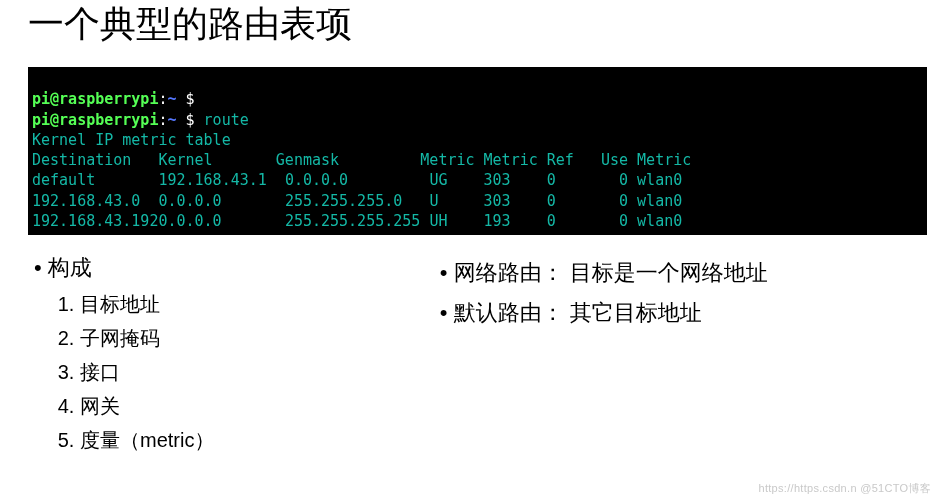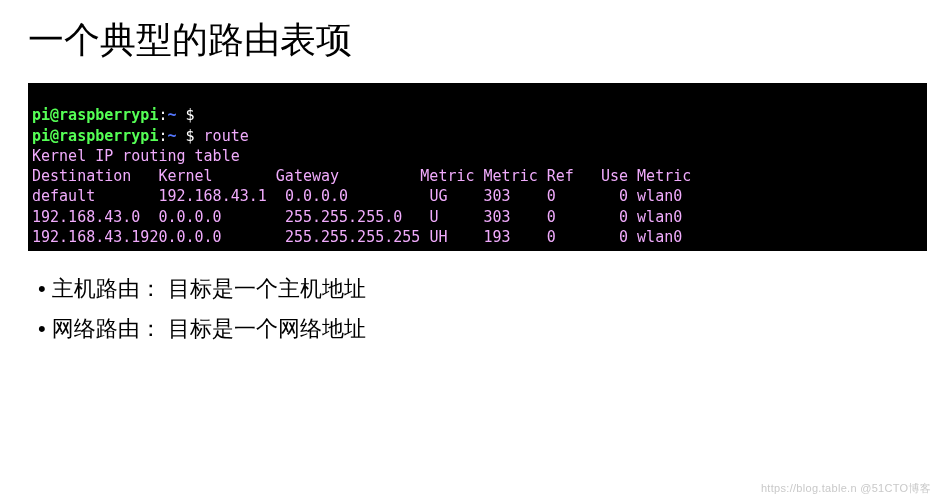--- a/index.html
+++ b/index.html
@@ -8,36 +8,36 @@
     height: 500px;
     background: #ffffff;
     font-family: "Microsoft YaHei", "PingFang SC", sans-serif;
     position: relative;
     overflow: hidden;
   }
   .title {
     font-size: 36px;
     font-weight: 400;
     color: #000;
-    padding: 16px 0 18px 28px;
+    padding: 0 0 18px 28px;
   }
   .terminal {
     background: #000;
     color: #ccc;
     font-family: "DejaVu Sans Mono", Consolas, monospace;
     font-size: 15px;
     line-height: 1.35;
     margin: 0 14px 0 28px;
     padding: 2px 4px 4px 4px;
     white-space: pre;
   }
   .t-green { color: #55ff55; font-weight: bold; }
   .t-blue  { color: #5577ff; font-weight: bold; }
   .t-white { color: #ffffff; }
-  .t-grey  { color: #f0abfc; }
+  .t-grey  { color: #14b8a6; }
 
   .content {
     display: flex;
     flex-direction: row;
     padding: 18px 20px 0 28px;
   }
   .left-col {
     width: 45%;
     font-size: 22px;
     color: #000;
@@ -73,27 +73,37 @@
   }
 </style>
 </head>
 <body>
 
 <div class="title">一个典型的路由表项</div>
 
 <div class="terminal">
 <span class="t-green">pi@raspberrypi</span><span class="t-white">:</span><span class="t-blue">~ </span><span class="t-white">$</span>
 <span class="t-green">pi@raspberrypi</span><span class="t-white">:</span><span class="t-blue">~ </span><span class="t-white">$</span><span class="t-grey"> route</span>
-<span class="t-grey">Kernel IP routing table</span>
-<span class="t-grey">Destination   </span><span class="t-grey">Kernel       </span><span class="t-grey">Gateway         </span><span class="t-grey">Metric </span><span class="t-grey">Metric </span><span class="t-grey">Ref   </span><span class="t-grey">Use </span><span class="t-grey">Metric</span>
+<span class="t-grey">Kernel IP metric table</span>
+<span class="t-grey">Destination   </span><span class="t-grey">Kernel       </span><span class="t-grey">Genmask         </span><span class="t-grey">Metric </span><span class="t-grey">Metric </span><span class="t-grey">Ref   </span><span class="t-grey">Use </span><span class="t-grey">Metric</span>
 <span class="t-grey">default       </span><span class="t-grey">192.168.43.1  </span><span class="t-grey">0.0.0.0         </span><span class="t-grey">UG    </span><span class="t-grey">303    </span><span class="t-grey">0     </span><span class="t-grey">  0 </span><span class="t-grey">wlan0</span>
 <span class="t-grey">192.168.43.0  </span><span class="t-grey">0.0.0.0       </span><span class="t-grey">255.255.255.0   </span><span class="t-grey">U     </span><span class="t-grey">303    </span><span class="t-grey">0     </span><span class="t-grey">  0 </span><span class="t-grey">wlan0</span>
 <span class="t-grey">192.168.43.192</span><span class="t-grey">0.0.0.0       </span><span class="t-grey">255.255.255.255 </span><span class="t-grey">UH    </span><span class="t-grey">193    </span><span class="t-grey">0     </span><span class="t-grey">  0 </span><span class="t-grey">wlan0</span>
 </div>
 
 <div class="content">
+  <div class="left-col">
+    <div class="bullet-hd">• 构成</div>
+    <ol>
+      <li>目标地址</li>
+      <li>子网掩码</li>
+      <li>接口</li>
+      <li>网关</li>
+      <li>度量（metric）</li>
+    </ol>
+  </div>
   <div class="right-col">
-    <div class="line">• 主机路由： 目标是一个主机地址</div>
     <div class="line">• 网络路由： 目标是一个网络地址</div>
+    <div class="line">• 默认路由： 其它目标地址</div>
   </div>
 </div>
 
-<div class="watermark">https://blog.table.n @51CTO博客</div>
+<div class="watermark">https://https.csdn.n @51CTO博客</div>
 
 </body></html>

